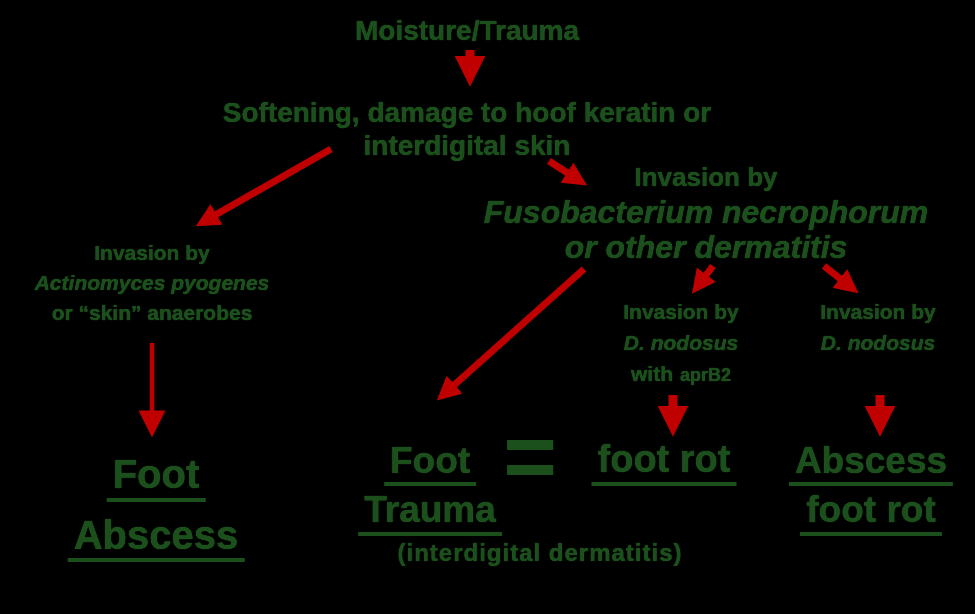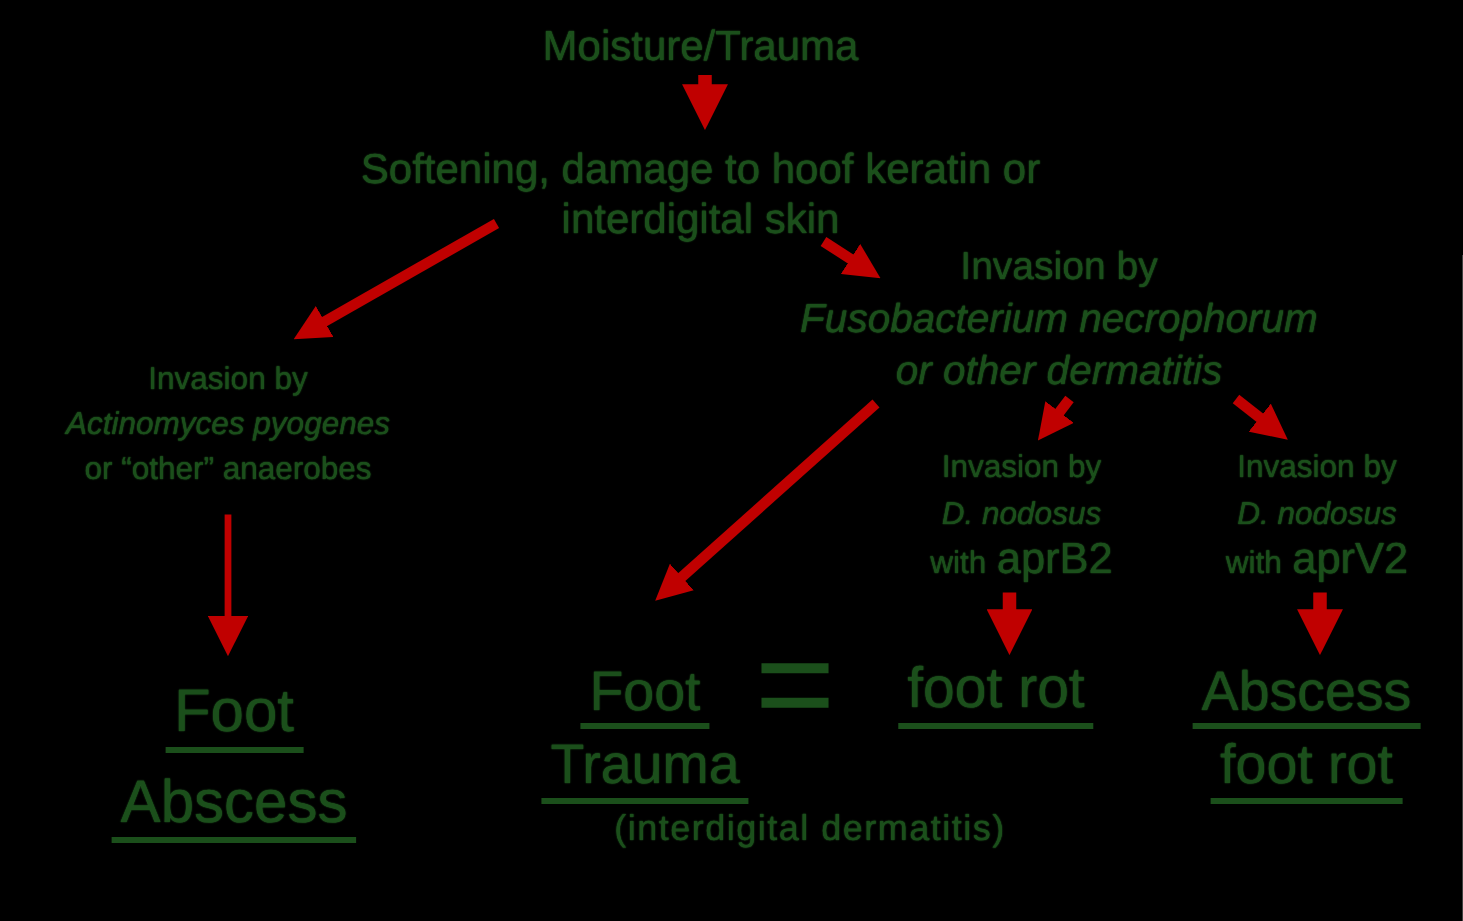--- a/index.html
+++ b/index.html
@@ -5,43 +5,43 @@
   html,body { margin:0; padding:0; }
   :root {
     --bg:#000000; --green:#1b4f1b; --green-edge:#2e7d2e; --red:#c00000;
   }
   .canvas {
     position:relative; width:975px; height:614px; background:var(--bg);
     font-family:"Liberation Sans", sans-serif; overflow:hidden;
   }
   .node {
     position:absolute; transform:translateX(-50%); text-align:center;
-    color:var(--green); font-weight:normal; white-space:nowrap;
+    color:var(--green); font-weight:bold; white-space:nowrap;
     text-shadow:0 0 1px var(--green-edge);
   }
   .it { font-style:italic; }
   .ul { display:inline-block; border-bottom:4px solid var(--green); padding:0 6px 2px; line-height:1.04; }
   .line { line-height:inherit; }
 
   .n-moisture   { left:467px; top:15px;  font-size:28px; }
   .n-softening  { left:467px; top:96px;  font-size:28px; line-height:33px; }
   .n-actino     { left:152px; top:238px; font-size:21px; line-height:30px; }
   .n-fuso       { left:706px; top:160px; font-size:26px; line-height:35px; }
-  .n-fuso .it   { font-size:27px; }
+  .n-fuso .it   { font-size:32px; }
   .n-aprb2      { left:681px; top:296px; font-size:21px; line-height:31px; }
   .n-aprv2      { left:878px; top:296px; font-size:21px; line-height:31px; }
-  .gene         { font-size:29px; margin-left:7px; }
+  .gene         { font-size:18px; margin-left:7px; }
   .n-abscess    { left:156px; top:452px; font-size:40px; }
   .n-abscess .line { margin-bottom:11px; }
   .n-scald      { left:430px; top:440px; font-size:37px; }
   .n-scald .line, .n-benign .line, .n-virulent .line { margin-bottom:3px; }
   .n-equals     { left:530px; top:410px; font-size:92px; line-height:1; text-shadow:none; }
   .n-benign     { left:664px; top:438px; font-size:38px; }
   .n-virulent   { left:871px; top:440px; font-size:37px; }
-  .n-dermatitis { left:540px; top:539px; font-size:24px; font-weight:normal; letter-spacing:1px; }
+  .n-dermatitis { left:540px; top:539px; font-size:24px; font-weight:bold; letter-spacing:1px; }
 
   .arrows { position:absolute; left:0; top:0; width:975px; height:614px; }
   .arrows line { stroke:var(--red); }
   .arrows marker path { fill:var(--red); }
 </style>
 </head>
 <body>
 
 <div class="canvas">
 
@@ -70,43 +70,40 @@
   </div>
 
   <div class="node n-softening">
     <div class="line">Softening, damage to hoof keratin or</div>
     <div class="line">interdigital skin</div>
   </div>
 
   <div class="node n-actino">
     <div class="line">Invasion by</div>
     <div class="line it">Actinomyces pyogenes</div>
-    <div class="line">or “other” anaerobes</div>
+    <div class="line">or “skin” anaerobes</div>
   </div>
 
   <div class="node n-fuso">
     <div class="line">Invasion by</div>
     <div class="line it">Fusobacterium necrophorum</div>
     <div class="line it">or other dermatitis</div>
   </div>
 
   <div class="node n-aprb2">
     <div class="line">Invasion by</div>
     <div class="line it">D. nodosus</div>
     <div class="line">
       <span>with</span><span class="gene">aprB2</span>
     </div>
   </div>
 
   <div class="node n-aprv2">
     <div class="line">Invasion by</div>
     <div class="line it">D. nodosus</div>
-    <div class="line">
-      <span>with</span><span class="gene">aprV2</span>
-    </div>
   </div>
 
   <div class="node n-abscess">
     <div class="line"><span class="ul">Foot</span></div>
     <div class="line"><span class="ul">Abscess</span></div>
   </div>
 
   <div class="node n-scald">
     <div class="line"><span class="ul">Foot</span></div>
     <div class="line"><span class="ul">Trauma</span></div>

